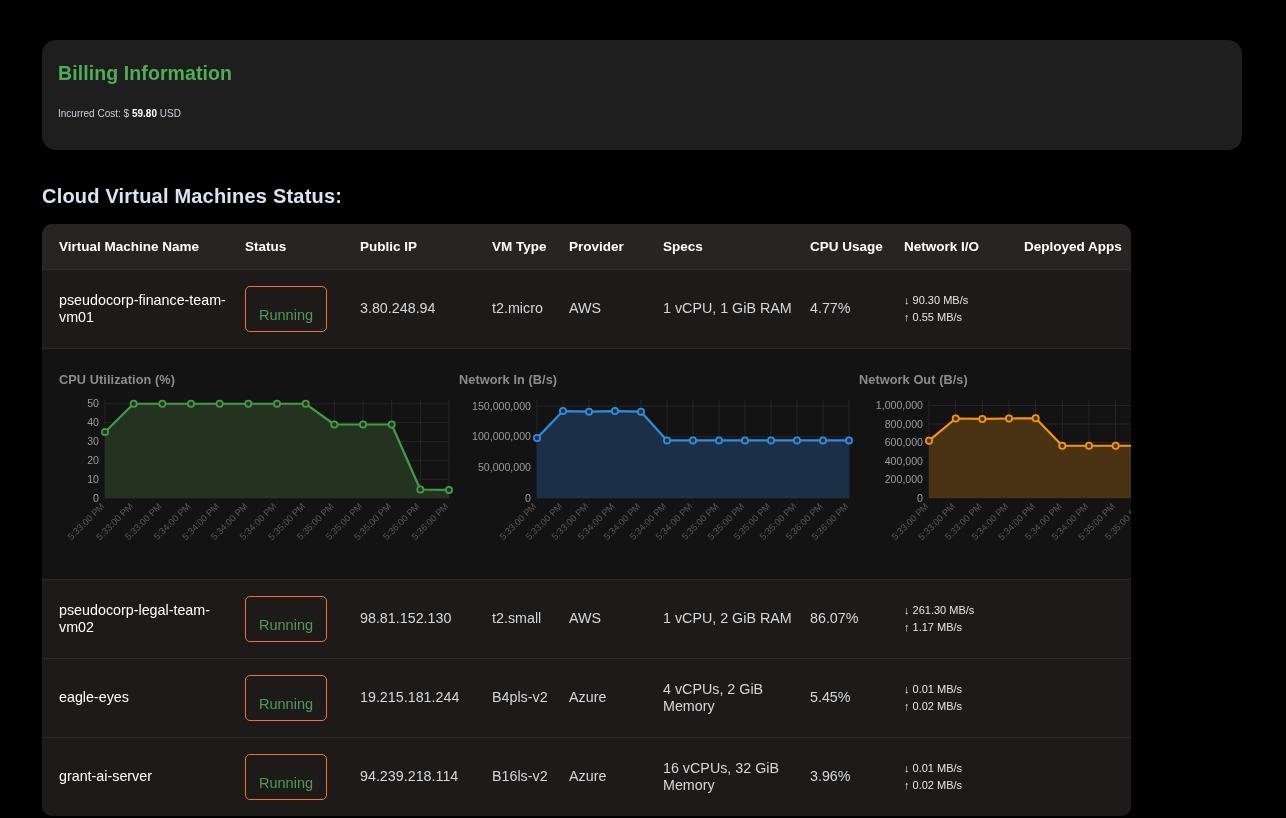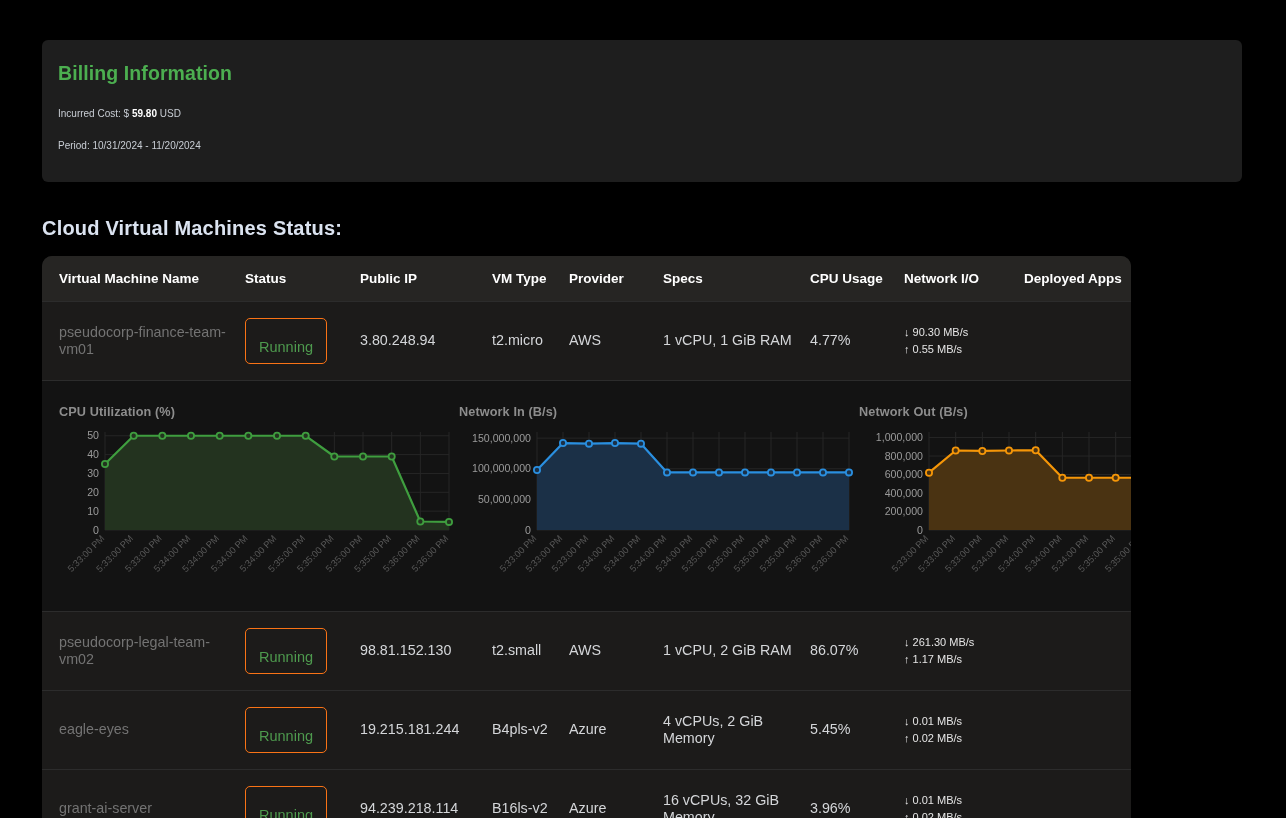--- a/index.html
+++ b/index.html
@@ -16,21 +16,21 @@
     width: 1286px;
     height: 818px;
     padding: 40px 42px 0 42px;
     position: relative;
   }
 
   
   .billing-card {
     width: 1200px;
     background: #1e1e1e;
-    border-radius: 6px;
+    border-radius: 14px;
     padding: 22px 16px 20px 16px;
   }
   .billing-title {
     color: #4caf50;
     font-size: 19.5px;
     font-weight: bold;
     letter-spacing: .1px;
     margin-bottom: 13px;
   }
   .billing-line {
@@ -91,21 +91,21 @@
   table.vm-table tbody td {
     color: #d4d6d9;
     font-size: 14.3px;
     padding: 16px 10px 16px 0;
     border-top: 1px solid #2c2c2c;
     vertical-align: middle;
     line-height: 17.5px;
   }
   table.vm-table tbody td:first-child { padding-left: 17px; }
   tr.vm-row { background: #1c1b1a; }
-  tr.vm-row td.cell-name { color: #737373; }
+  tr.vm-row td.cell-name { color: #ffffff; }
 
   .status-badge {
     display: inline-block;
     color: #4e9a4e;
     border: 1px solid #f97316;
     border-radius: 5px;
     padding: 21px 13px 8px 13px;
     font-size: 14.5px;
     background: transparent;
     line-height: 15px;
@@ -156,24 +156,20 @@
 <body>
 
 <div class="page">
 
   <div class="billing-card">
     <div class="billing-title">Billing Information</div>
     <div class="billing-line">
       <span>Incurred Cost: $</span>
       <span class="strong">59.80</span>
       <span>USD</span>
-    </div>
-    <div class="billing-line">
-      <span>Period:</span>
-      <span>10/31/2024 - 11/20/2024</span>
     </div>
   </div>
 
   <div class="section-title">Cloud Virtual Machines Status:</div>
 
   <div class="table-panel">
     <table class="vm-table">
       <colgroup>
         <col class="col-name">
           <col class="col-status">

